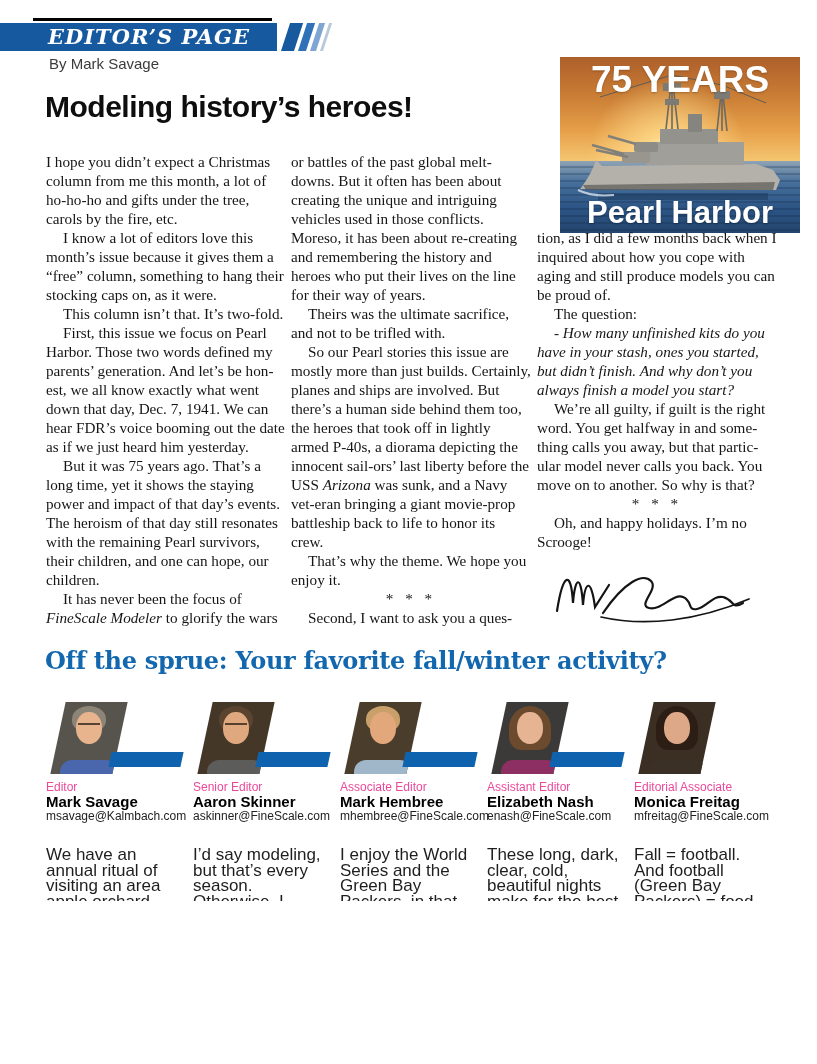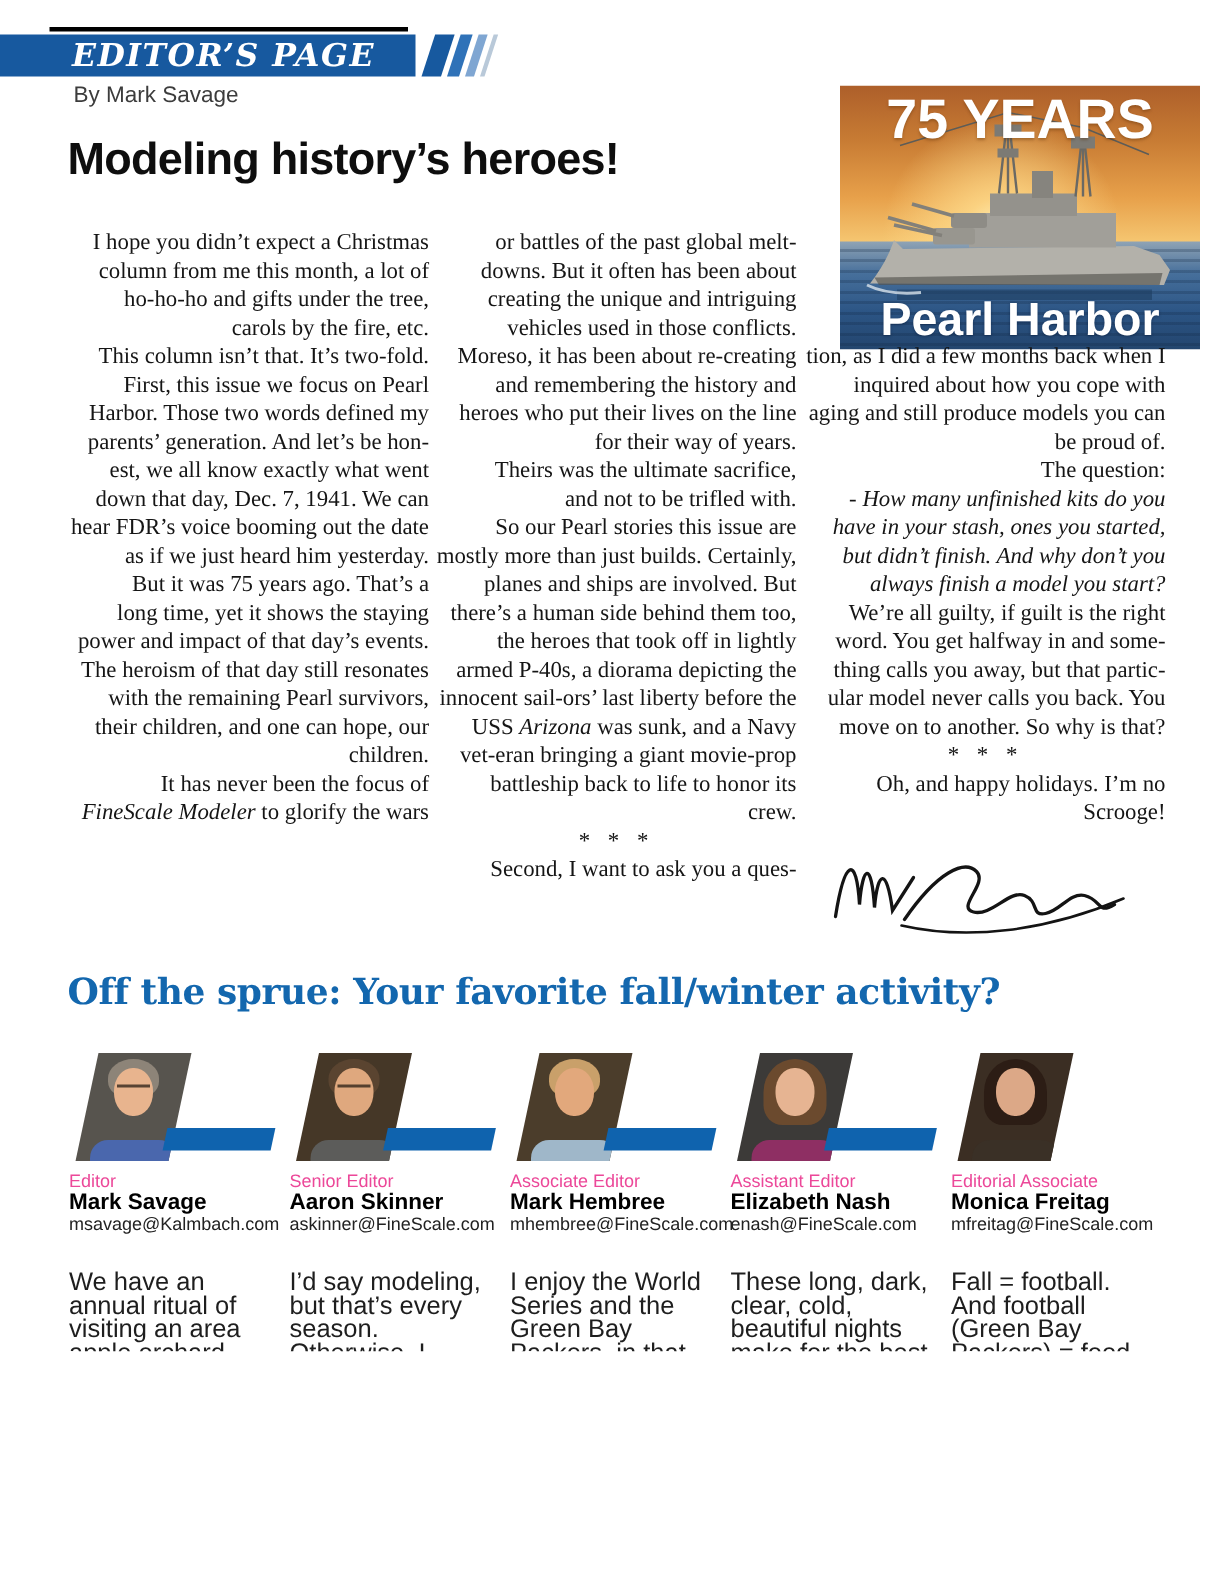--- a/index.html
+++ b/index.html
@@ -39,21 +39,21 @@
   .promo-top{position:absolute;left:0;right:0;top:2px;text-align:center;font-weight:bold;
         font-size:37px;color:#fff;letter-spacing:0px;text-shadow:0 1px 2px rgba(80,40,0,.35);}
   .promo-bottom{position:absolute;left:0;right:0;bottom:2px;text-align:center;font-weight:bold;
         font-size:31px;color:#fff;text-shadow:0 1px 2px rgba(0,20,50,.45);}
 
   
   .article{position:absolute;font-family:"Liberation Serif",serif;font-size:15.2px;line-height:19px;color:#151515;}
   .col1{left:46px;top:152px;width:240px;}
   .col2{left:291px;top:152px;width:240px;}
   .col3{left:537px;top:228px;width:240px;}
-  .article p{margin:0;text-indent:17px;text-align:right;}
+  .article p{margin:0;text-indent:17px;}
   .article p.noind{text-indent:0;}
   .article p.stars{text-indent:0;text-align:center;letter-spacing:4px;}
   .article p.qitalic{font-style:italic;}
   .iword{font-style:italic;}
   .sig{margin:2px 0 0 8px;}
   .editor-email{text-align:right;font-family:"Liberation Sans",sans-serif;font-size:12px;
         color:#222;margin-top:14px;padding-right:4px;}
 
   
   .sprue-title{position:absolute;left:45px;top:646px;
@@ -126,30 +126,32 @@
       <path d="M64 97 L32 88 M68 100 L36 93" stroke="#82807a" stroke-width="2.4" fill="none"></path>
       <path d="M76 87 L48 79" stroke="#82807a" stroke-width="2.4" fill="none"></path>
       <path d="M18 133 q14 7 36 5" stroke="#d9e4ec" stroke-width="2" fill="none" opacity="0.8"></path>
     </svg>
     <div class="promo-top">75 YEARS</div>
     <div class="promo-bottom">Pearl Harbor</div>
   </div>
 
   <div class="article col1">
     <p class="noind">I hope you didn’t expect a Christmas column from me this month, a lot of ho-ho-ho and gifts under the tree, carols by the fire, etc.</p>
+    <p>I know a lot of editors love this month’s issue because it gives them a “free” column, something to hang their stocking caps on, as it were.</p>
     <p>This column isn’t that. It’s two-fold.</p>
     <p>First, this issue we focus on Pearl Harbor. Those two words defined my parents’ generation. And let’s be hon-est, we all know exactly what went down that day, Dec. 7, 1941. We can hear FDR’s voice booming out the date as if we just heard him yesterday.</p>
     <p>But it was 75 years ago. That’s a long time, yet it shows the staying power and impact of that day’s events. The heroism of that day still resonates with the remaining Pearl survivors, their children, and one can hope, our children.</p>
     <p><span>It has never been the focus of </span><span class="iword">FineScale Modeler</span><span> to glorify the wars</span></p>
   </div>
 
   <div class="article col2">
     <p class="noind">or battles of the past global melt-downs. But it often has been about creating the unique and intriguing vehicles used in those conflicts. Moreso, it has been about re-creating and remembering the history and heroes who put their lives on the line for their way of years.</p>
     <p>Theirs was the ultimate sacrifice, and not to be trifled with.</p>
     <p><span>So our Pearl stories this issue are mostly more than just builds. Certainly, planes and ships are involved. But there’s a human side behind them too, the heroes that took off in lightly armed P-40s, a diorama depicting the innocent sail-ors’ last liberty before the USS </span><span class="iword">Arizona</span><span> was sunk, and a Navy vet-eran bringing a giant movie-prop battleship back to life to honor its crew.</span></p>
+    <p>That’s why the theme. We hope you enjoy it.</p>
     <p class="stars">* * *</p>
     <p>Second, I want to ask you a ques-</p>
   </div>
 
   <div class="article col3">
     <p class="noind">tion, as I did a few months back when I inquired about how you cope with aging and still produce models you can be proud of.</p>
     <p>The question:</p>
     <p class="qitalic">- How many unfinished kits do you have in your stash, ones you started, but didn’t finish. And why don’t you always finish a model you start?</p>
     <p>We’re all guilty, if guilt is the right word. You get halfway in and some-thing calls you away, but that partic-ular model never calls you back. You move on to another. So why is that?</p>
     <p class="stars">* * *</p>

